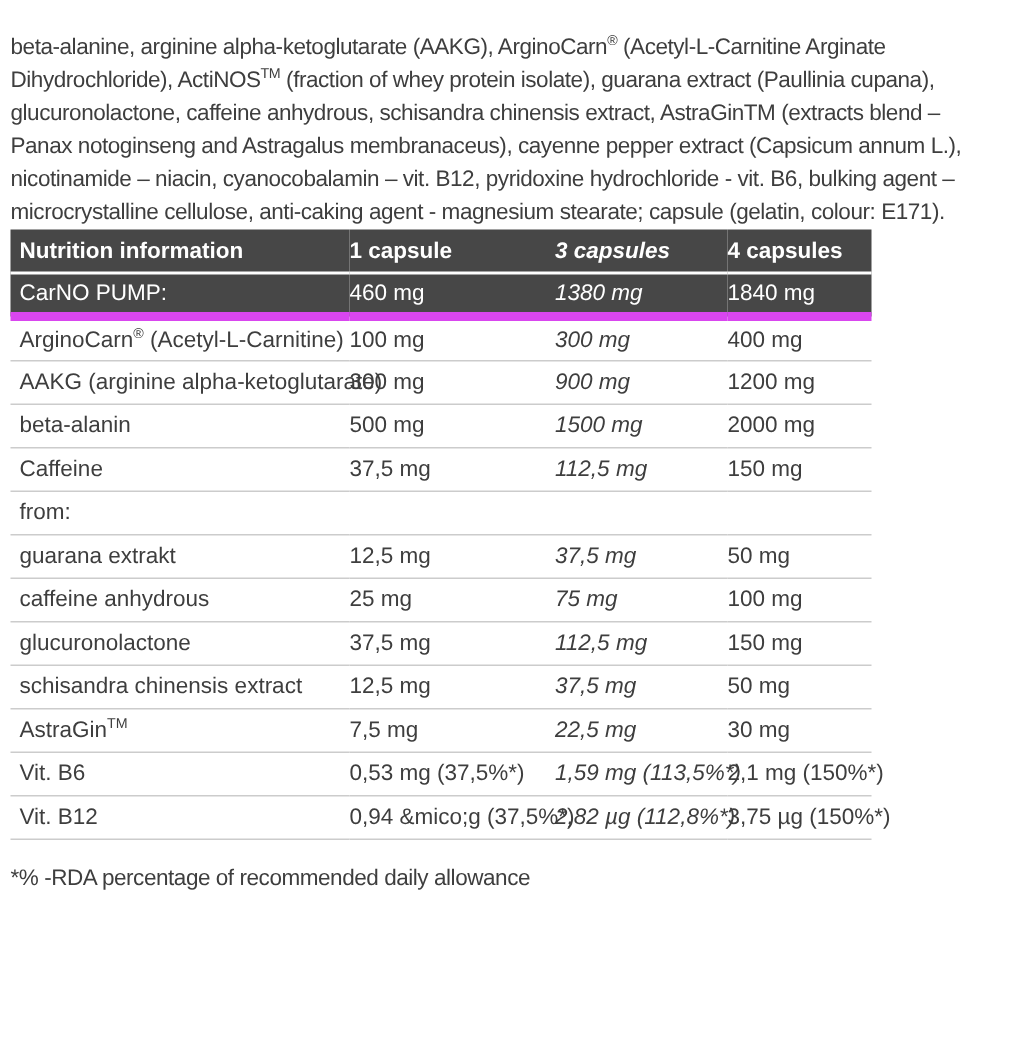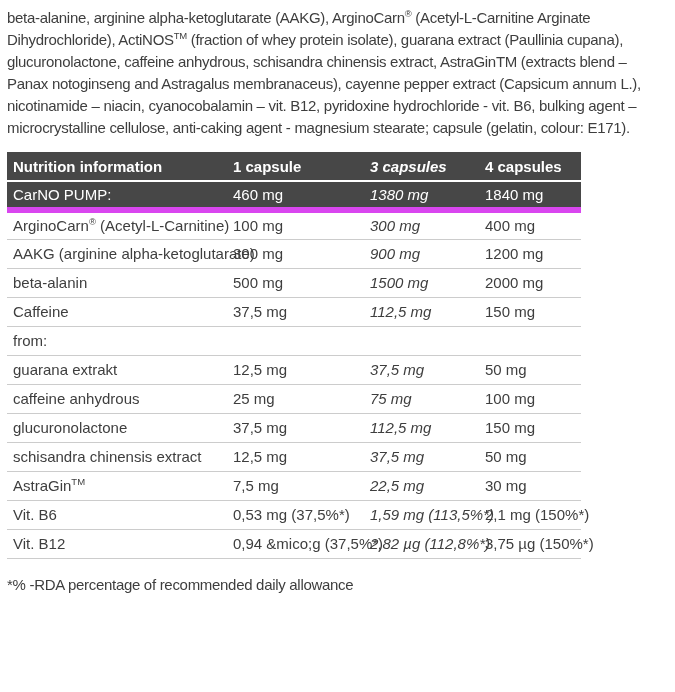--- a/index.html
+++ b/index.html
@@ -11,37 +11,36 @@
   }
   * { margin: 0; padding: 0; box-sizing: border-box; }
   html, body {
     background: var(--page-bg);
     font-family: "Liberation Sans", "DejaVu Sans", sans-serif;
     color: var(--body-text);
   }
   .page {
     width: 675px;
     height: 688px;
-    padding: 7px 8px 0 7px;
+    padding: 21px 8px 0 7px;
     overflow: hidden;
   }
   .ingredients {
     font-size: 15px;
     line-height: 22px;
     letter-spacing: -0.3px;
     width: 660px;
     color: var(--body-text);
   }
   .ingredients sup, td sup {
     font-size: 9.5px;
     vertical-align: super;
     line-height: 0;
   }
   table.nutrition {
-    margin-top: 13px;
     width: 574px;
     border-collapse: collapse;
     table-layout: fixed;
     font-size: 15px;
   }
   th, td {
     height: 29px;
     vertical-align: middle;
     text-align: left;
     white-space: nowrap;

